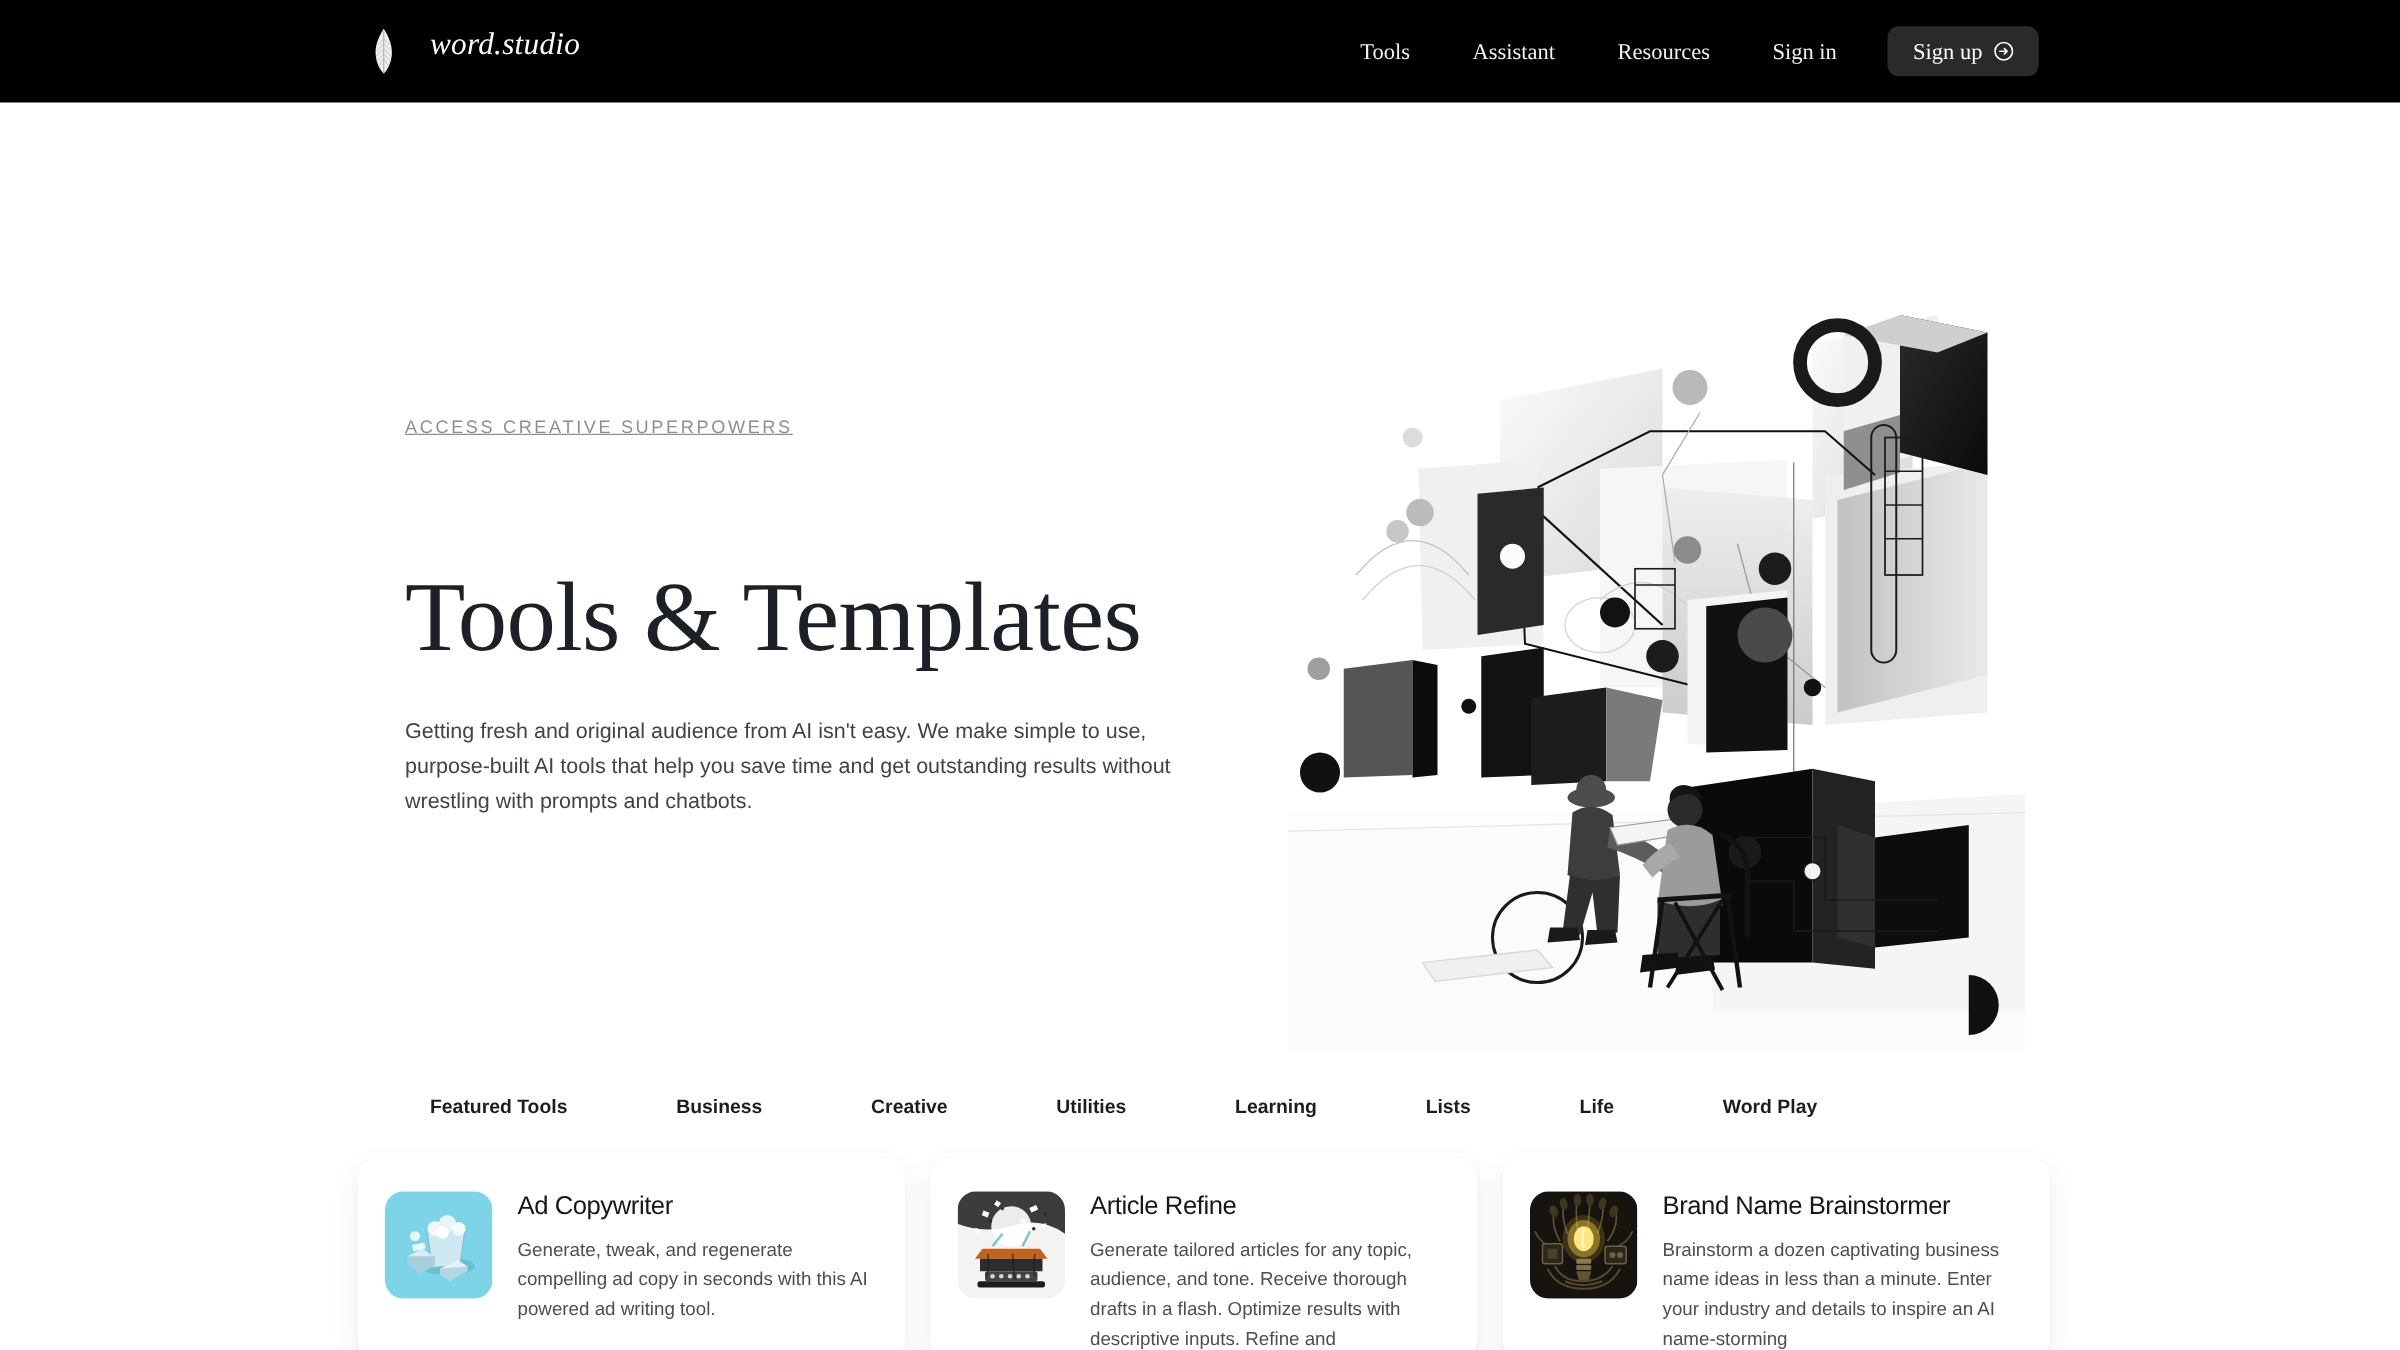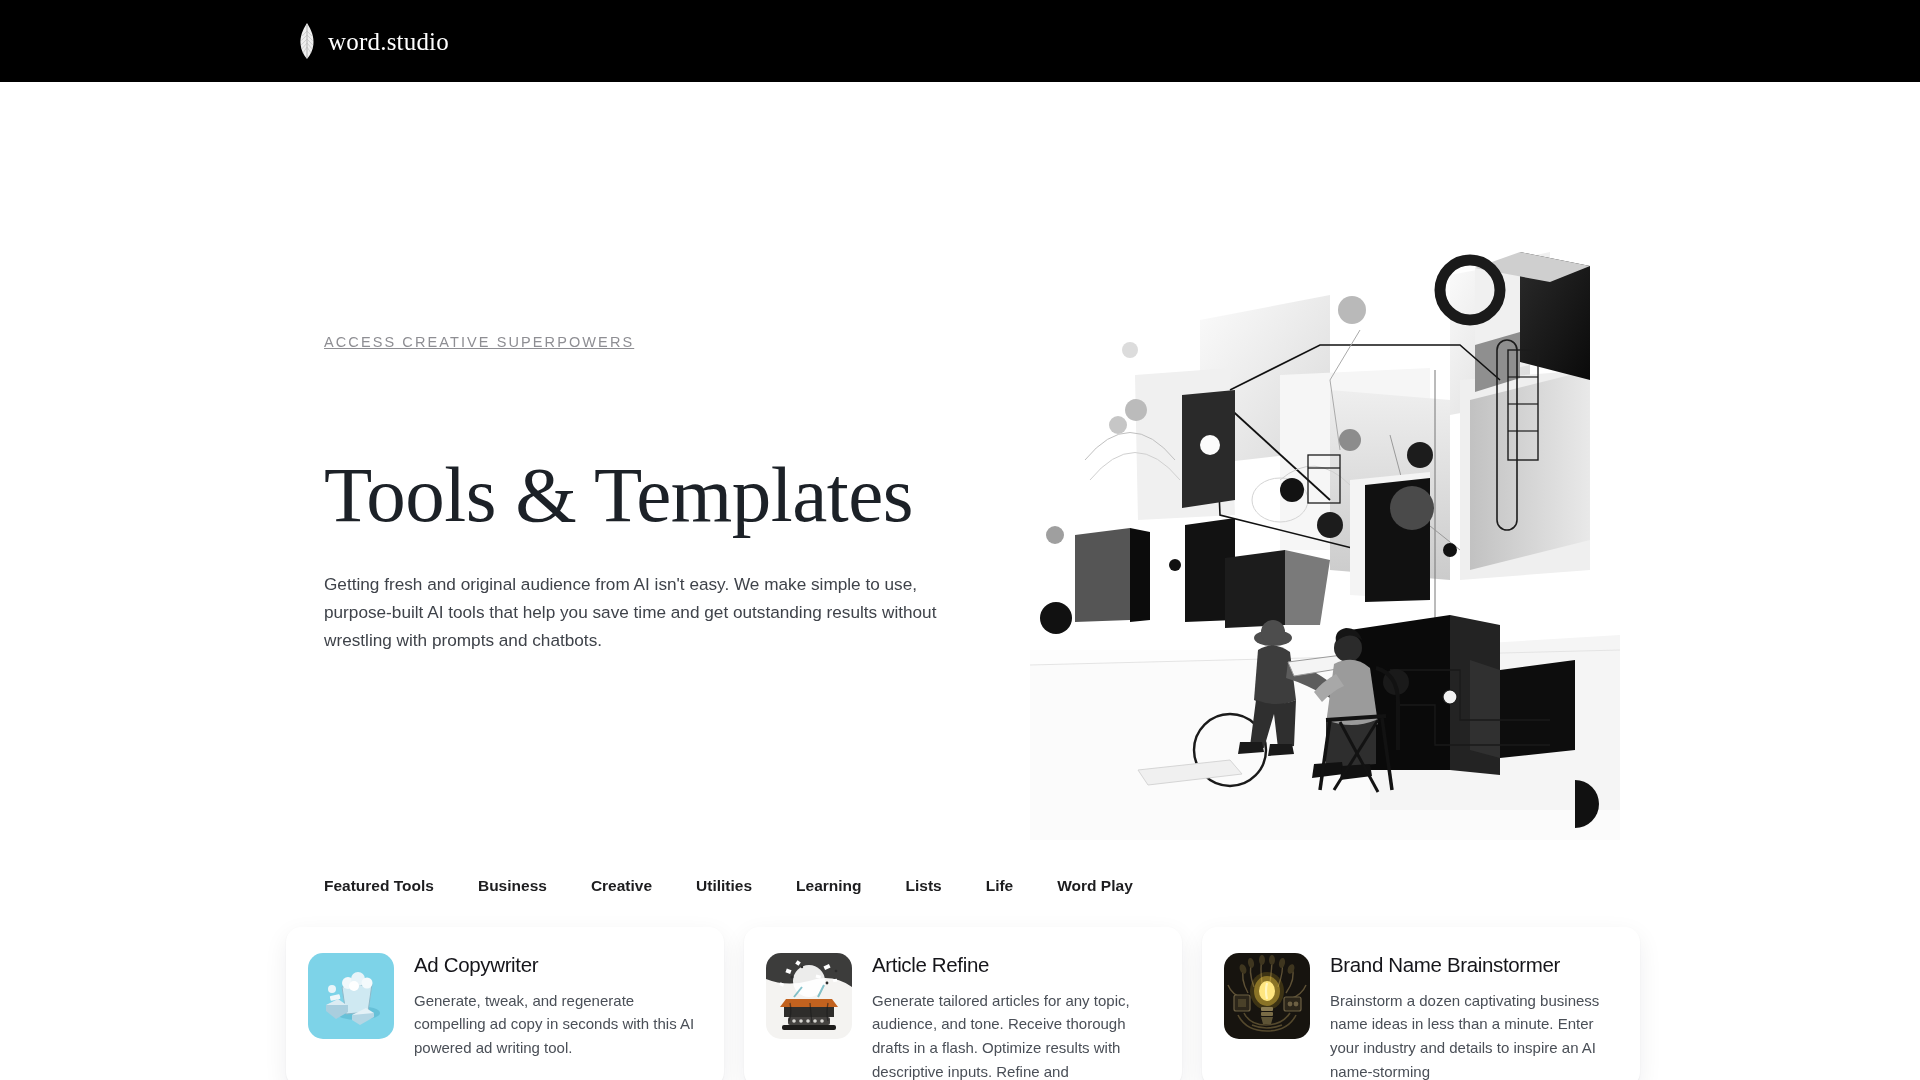--- a/index.html
+++ b/index.html
@@ -21,23 +21,24 @@
     display: flex;
     align-items: center;
   }
 
   .brand {
     position: absolute;
     left: 297px;
     top: 50%;
     transform: translateY(-50%);
     display: flex;
-    align-items: center;
-    gap: 11px;
+    align-items: flex-start;
+    gap: 27px;
     cursor: pointer;
+    font-style: italic;
   }
   .brand-mark {
     width: 20px;
     height: 36px;
     display: block;
     flex: 0 0 auto;
   }
   .brand-name {
     color: #ffffff;
     font-family: "Liberation Serif", serif;
@@ -172,24 +173,25 @@
     width: 590px;
     height: 590px;
     overflow: hidden;
     background: #ffffff;
   }
   .hero-art svg { display: block; width: 100%; height: 100%; }
 
   
   .tabs {
     position: absolute;
-    left: 324px;
+    left: 344px;
     top: 872px;
     display: flex;
     align-items: flex-end;
+    gap: 43px;
   }
   .tab {
     font-size: 15.5px;
     font-weight: bold;
     color: #1d1d1f;
     padding: 6px 22px;
     white-space: nowrap;
     cursor: pointer;
     line-height: 1;
   }
@@ -249,20 +251,34 @@
   <div class="brand">
     <svg class="brand-mark" viewBox="0 0 20 36">
       <path d="M10 0 C14.5 7 17.2 14 16.4 21.5 C15.9 27 13.6 32 10 36 C6.4 32 4.1 27 3.6 21.5 C2.8 14 5.5 7 10 0 Z" fill="#efefef"></path>
       <path d="M10 2 L10 35" stroke="#9a9a9a" stroke-width="0.7"></path>
       <path d="M10 8 L5.2 13 M10 12 L4.4 17.5 M10 16 L4.2 22 M10 20 L4.8 26 M10 24 L6 30" stroke="#b9b9b9" stroke-width="0.6" fill="none"></path>
       <path d="M10 8 L14.8 13 M10 12 L15.6 17.5 M10 16 L15.8 22 M10 20 L15.2 26 M10 24 L14 30" stroke="#b9b9b9" stroke-width="0.6" fill="none"></path>
     </svg>
     <span class="brand-name">word.studio</span>
   </div>
 
+  <nav class="nav">
+    <span class="nav-link">Tools</span>
+    <span class="nav-link">Assistant</span>
+    <span class="nav-link">Resources</span>
+    <span class="nav-link">Sign in</span>
+
+    <div class="signup-btn">
+      <span>Sign up</span>
+      <svg class="arrow-circle-icon" viewBox="0 0 16 16">
+        <circle cx="8" cy="8" r="7" fill="none" stroke="#ffffff" stroke-width="1.3"></circle>
+        <path d="M4.8 8 H10.6 M8.5 5.9 L10.8 8 L8.5 10.1" fill="none" stroke="#ffffff" stroke-width="1.3" stroke-linecap="round" stroke-linejoin="round"></path>
+      </svg>
+    </div>
+  </nav>
 </div>
 
 <div class="hero">
 
   <div class="hero-copy">
     <div class="eyebrow">ACCESS CREATIVE SUPERPOWERS</div>
     <h1 class="hero-title">
       <br>
       <span>Tools &amp; Templates</span>
     </h1>

